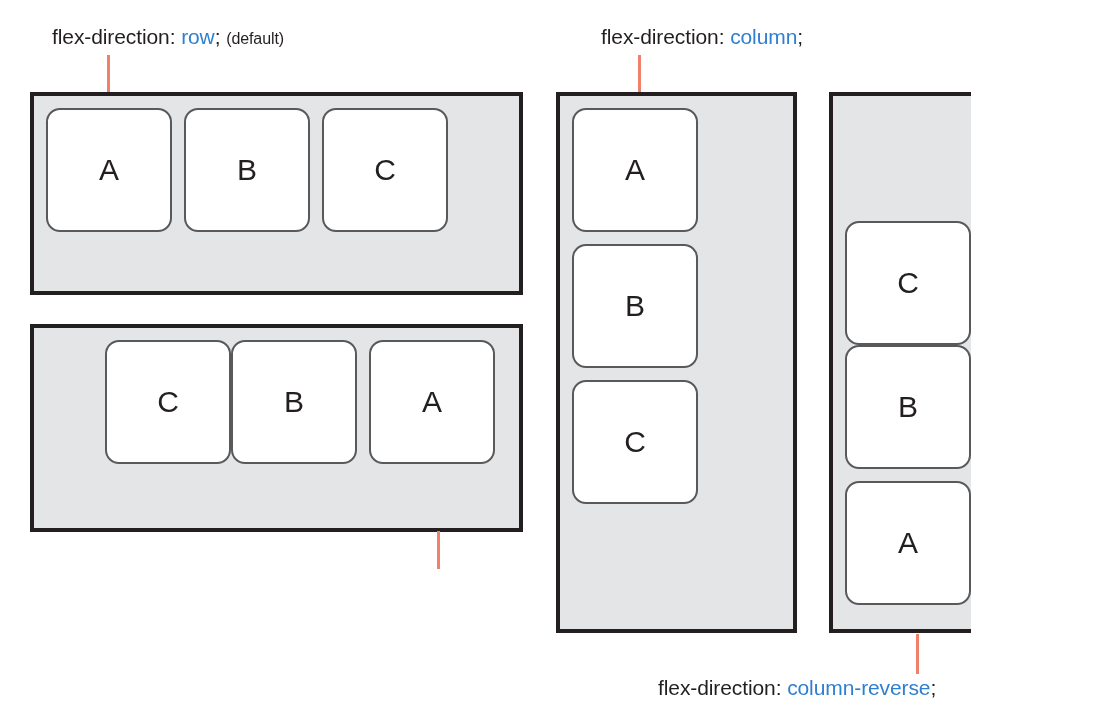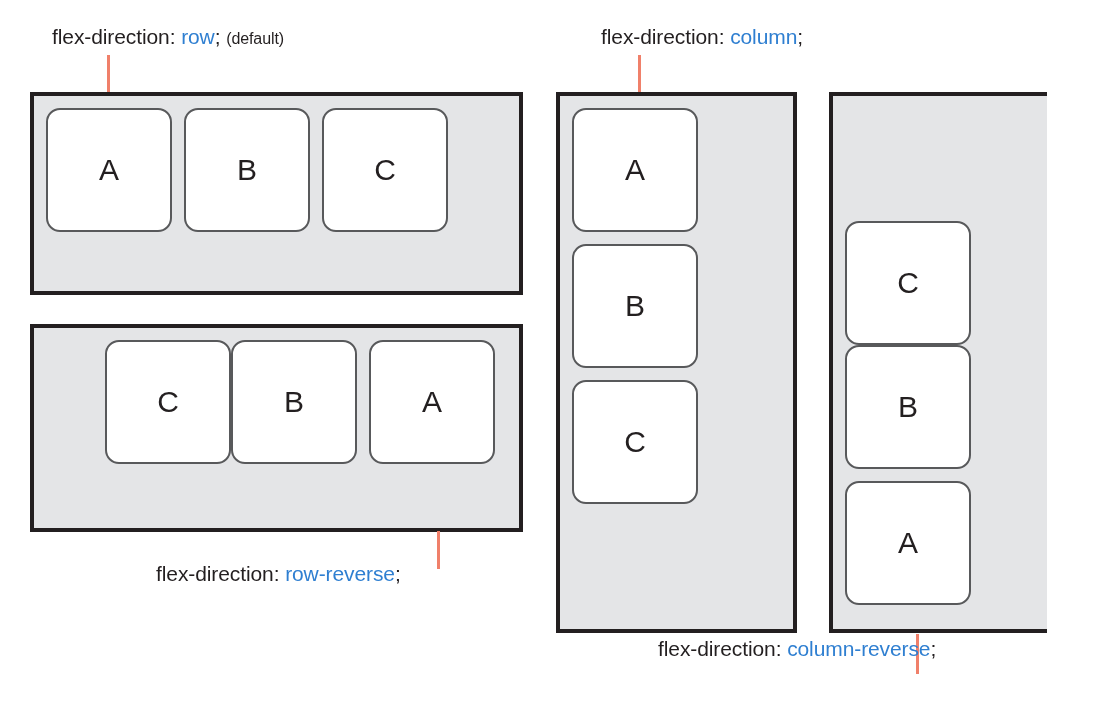--- a/index.html
+++ b/index.html
@@ -8,21 +8,21 @@
     padding: 0;
     background: #ffffff;
   }
   body {
     font-family: "Liberation Sans", "DejaVu Sans", sans-serif;
     -webkit-font-smoothing: antialiased;
   }
 
   #stage {
     position: relative;
-    width: 1047px;
+    width: 971px;
     height: 714px;
     background: #ffffff;
     overflow: hidden;
   }
 
   
   .caption {
     position: absolute;
     white-space: nowrap;
     font-size: 21px;
@@ -93,21 +93,21 @@
   }
   .flexbox.column .item:last-child,
   .flexbox.column-rev .item:last-child {
     margin-bottom: 0;
   }
 
   
   #cap-row        { left: 52px;  top: 26px; }
   #cap-column     { left: 601px; top: 26px; }
   #cap-row-rev    { left: 156px; top: 563px; }
-  #cap-col-rev    { left: 658px; top: 638px; }
+  #cap-col-rev    { left: 658px; top: 677px; }
 
   #conn-row       { left: 107px; top: 55px;  height: 38px; }
   #conn-column    { left: 638px; top: 55px;  height: 38px; }
   #conn-row-rev   { left: 437px; top: 531px; height: 38px; }
   #conn-col-rev   { left: 916px; top: 634px; height: 40px; }
 
   #box-row        { left: 30px;  top: 92px;  width: 493px; height: 203px; }
   #box-row-rev    { left: 30px;  top: 324px; width: 493px; height: 208px;
                     align-items: flex-start; }
   #box-column     { left: 556px; top: 92px;  width: 241px; height: 541px; }
@@ -143,24 +143,20 @@
       <span>A</span>
     </div>
     <div class="item">
       <span>B</span>
     </div>
     <div class="item">
       <span>C</span>
     </div>
   </div>
   <div class="connector" id="conn-row-rev"></div>
-  <div class="caption" id="cap-row-rev">
-    <span class="prop">flex-direction:</span>
-    <span class="val">row-reverse</span><span class="semi">;</span>
-  </div>
 
   <div class="caption" id="cap-column">
     <span class="prop">flex-direction:</span>
     <span class="val">column</span><span class="semi">;</span>
   </div>
   <div class="connector" id="conn-column"></div>
 
   <div class="flexbox column" id="box-column">
     <div class="item">
       <span>A</span>

